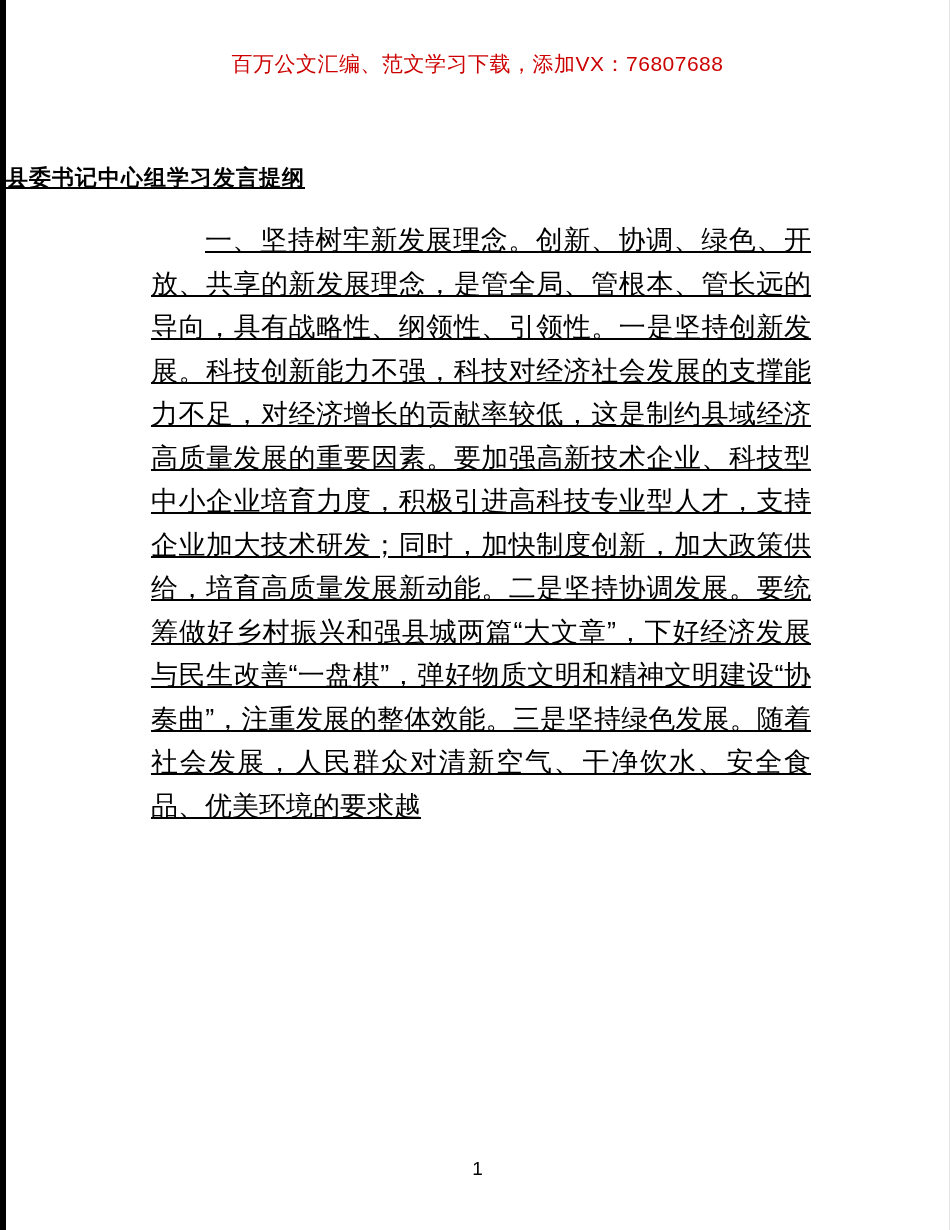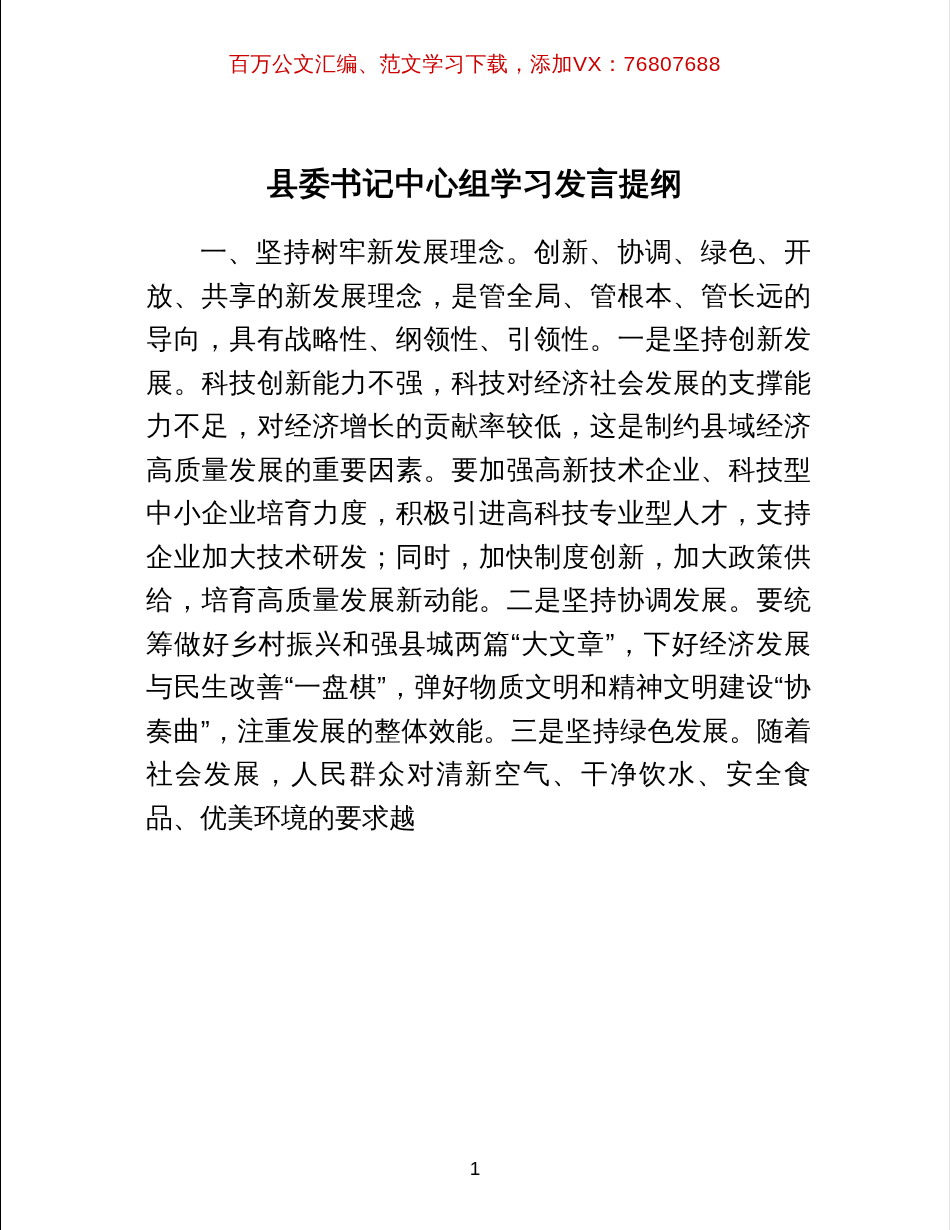--- a/index.html
+++ b/index.html
@@ -6,39 +6,39 @@
   html, body {
     background: #ffffff;
     font-family: "Liberation Sans", "DejaVu Sans", sans-serif;
   }
   .page {
     position: relative;
     width: 950px;
     height: 1230px;
     margin: 0 auto;
     background: #ffffff;
-    border-left: 1px solid #000000;
+    border-left: 6px solid #000000;
     border-right: 1px solid #e4e4e4;
     overflow: hidden;
     color: #000000;
+    text-decoration: underline;
   }
   .watermark {
     position: absolute;
     top: 50px;
     left: 0;
     right: 0;
     text-align: center;
     font-size: 21px;
     letter-spacing: 0.5px;
     color: #cc0000;
   }
   .doc-title {
     padding-top: 163px;
-    text-align: center;
-    font-size: 31px;
+    font-size: 22px;
     font-weight: bold;
     letter-spacing: 1px;
     color: #000000;
   }
   .doc-body {
     padding: 26px 138px 0 145px;
     font-size: 27px;
     line-height: 43.5px;
     text-align: justify;
     color: #000000;

